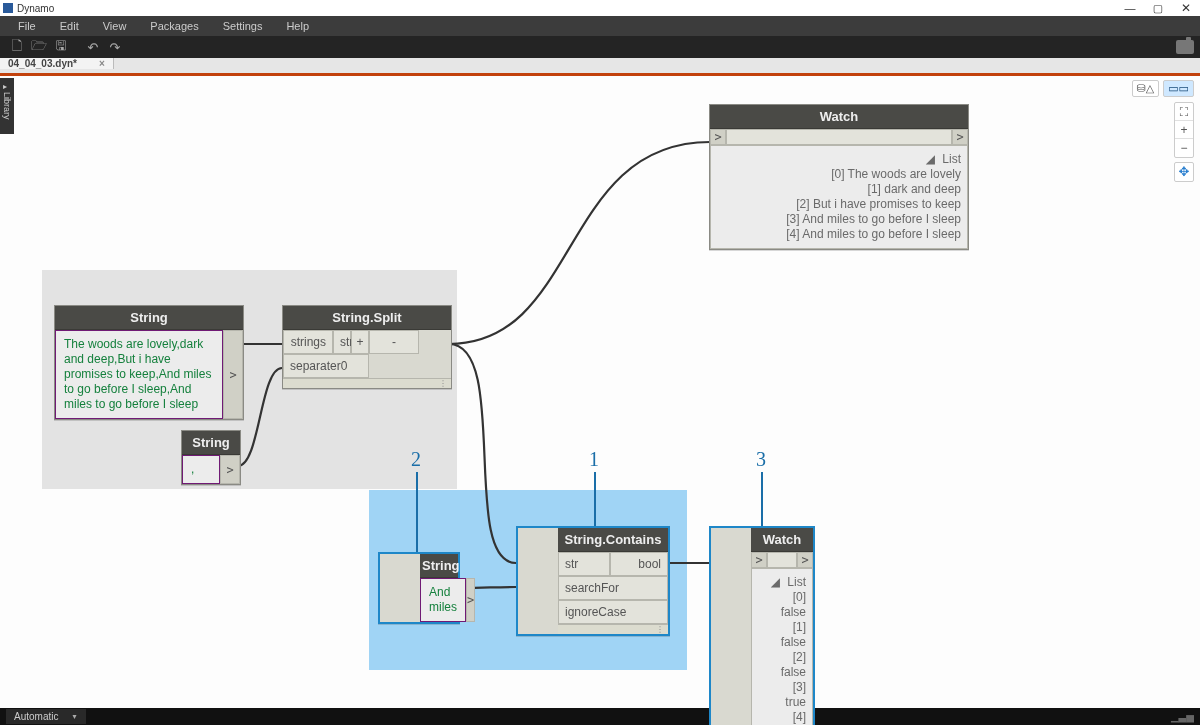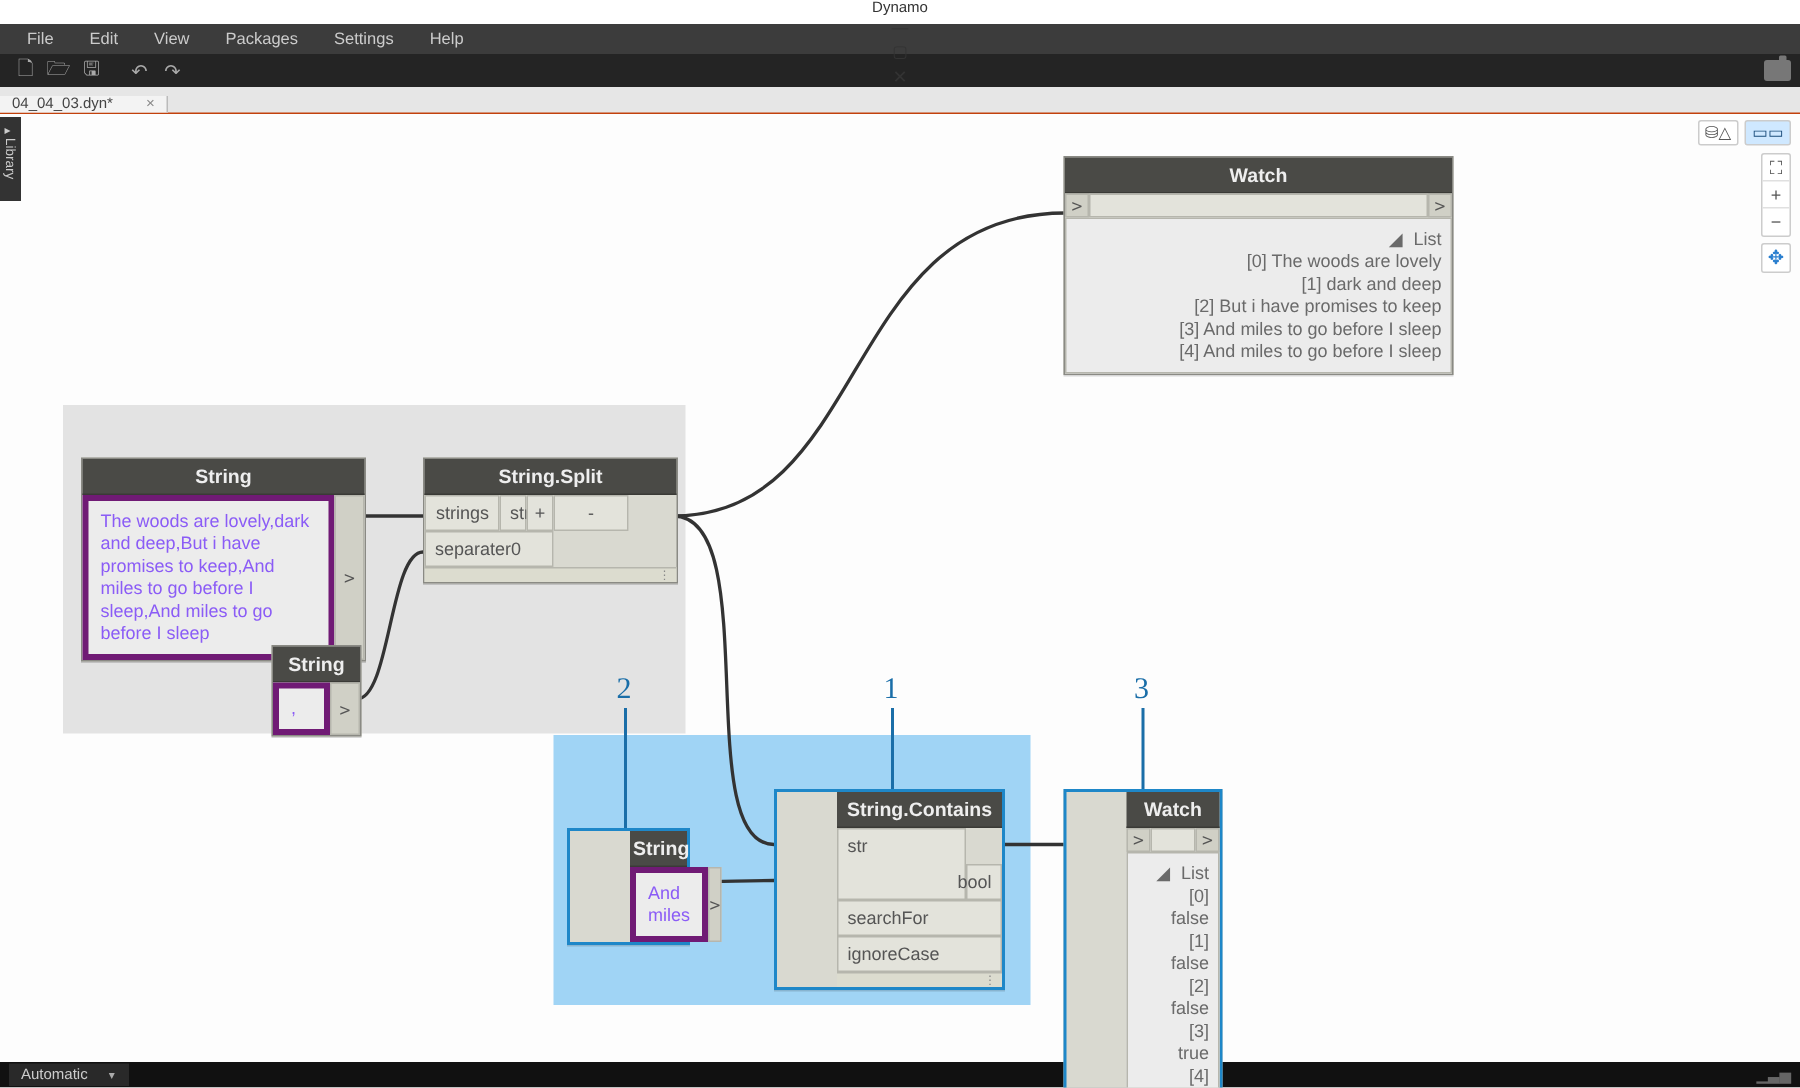--- a/index.html
+++ b/index.html
@@ -1,38 +1,38 @@
 <!DOCTYPE html>
 <html><head>
 <meta charset="utf-8">
 <style>
   * { box-sizing: border-box; margin: 0; padding: 0; font-family: "Segoe UI", Arial, sans-serif; }
   html, body { width: 1200px; height: 725px; overflow: hidden; background:#fff; }
 
   
-  .titlebar { height: 16px; background:#fff; display:flex; align-items:center; font-size:10px; color:#333;flex-direction:column; }
+  .titlebar { height: 16px; background:#fff; display:flex; align-items:center; font-size:10px; color:#333; }
   .titlebar .logo { width:10px; height:10px; background:#2a5a9a; margin:0 4px 0 3px; }
   .titlebar .spacer { flex:1; }
   .winbtn { width:28px; text-align:center; font-size:11px; line-height:16px; color:#333; }
   .winbtn.close { font-size:12px; }
 
   
   .menubar { height:20px; background:#3c3c3c; display:flex; align-items:center; padding-left:6px; }
   .menubar .item { color:#ccc; font-size:11px; padding:0 12px; line-height:20px; }
 
   
   .toolbar { height:22px; background:#242424; display:flex; align-items:center; padding:0 6px; }
   .toolbar .btn { width:22px; height:18px; display:flex; align-items:center; justify-content:center; color:#aaa; font-size:13px; }
   .toolbar .sep { width:10px; }
   .toolbar .spacer { flex:1; }
   .toolbar .camera { width:18px; height:14px; background:#777; border-radius:2px; position:relative; }
   .toolbar .camera::before { content:""; position:absolute; top:-3px; right:3px; width:5px; height:3px; background:#777; border-radius:1px 1px 0 0; }
 
   
-  .tabstrip { height:18px; background:#e6e6e6; border-bottom:1px solid #c2410c; display:flex; align-items:flex-end; }
+  .tabstrip { height:18px; background:#e6e6e6; border-bottom:3px solid #c2410c; display:flex; align-items:flex-start;font-weight:bold; }
   .tab { background:#f3f3f3; border-right:1px solid #bbb; padding:0 8px; display:flex; align-items:center; font-size:10px; color:#444; gap:22px; }
   .tab .x { color:#888; font-size:10px; }
 
   
   .workspace { position:relative; width:1200px; height:632px; background:#fdfdfd; }
 
   
   .library-tab { position:absolute; left:0; top:2px; width:14px; height:56px; background:#333; color:#ccc; font-size:9px; writing-mode:vertical-rl; text-align:center; display:flex; align-items:center; justify-content:center; }
   .library-tab .arrow { position:absolute; top:4px; left:3px; font-size:8px; color:#ccc; writing-mode:horizontal-tb; }
 
@@ -51,21 +51,21 @@
 
   
   .node { position:absolute; border:1px solid #8a8a84; background:#d9d9d0; font-size:12px; box-shadow:0 1px 0 rgba(0,0,0,.15); }
   .node .head { background:#4a4a46; color:#eee; font-weight:600; text-align:center; font-size:13px; padding:4px 2px; border-bottom:1px solid #3a3a36; }
   .node.sel { border:2px solid #1e87c8;padding-left:40px; }
   .node.sel .head { background:#4a4a46; }
   .node .row { display:flex; align-items:stretch; }
   .node .row .cell { border:1px solid #b6b6ad; background:#e3e3db; padding:4px 6px; font-size:12px; color:#555; }
   .node .row .grow { flex:1; }
   .node .row .right { text-align:right; }
-  .node .textcell { border:4px solid #701a75; background:#ececec; padding:6px 8px; font-size:12px; color:#8b5cf6; line-height:15px; }
+  .node .textcell { border:1px solid #701a75; background:#ececec; padding:6px 8px; font-size:12px; color:#15803d; line-height:15px; }
   .node .portrow { display:flex; }
   .node .portrow .port { width:16px; background:#d0d0c6; border:1px solid #b6b6ad; text-align:center; font-family:monospace; font-size:12px; color:#555; display:flex; align-items:center; justify-content:center; }
   .node .portrow .content { flex:1; border:1px solid #b6b6ad; background:#e3e3db; padding:4px 6px; font-size:12px; color:#555; }
   .node .listbox { background:#ececec; border:1px solid #b6b6ad; padding:6px 6px 6px 8px; font-family:"Consolas",monospace; font-size:12px; color:#6a6a6a; line-height:15px;text-align:right; }
   .node .listbox .tri { color:#6a6a6a; }
   .node .footer-strip { height:10px; background:#dcdccf; border-top:1px solid #b6b6ad; text-align:right; padding-right:4px; font-size:8px; color:#888; }
 
   
   .splitgrid { display:grid; grid-template-columns: 50px 18px 18px 50px; }
   .splitgrid .c { border:1px solid #b6b6ad; background:#e3e3db; padding:4px 4px; font-size:12px; color:#555; text-align:center; }
@@ -220,21 +220,21 @@
     <div class="portrow">
       <div class="textcell grow" style="width:60px;">And miles</div>
       <div class="port" style="width:20px;">&gt;</div>
     </div>
   </div>
 
   <div class="node sel" style="left:516px; top:450px; width:154px;">
     <div class="head">String.Contains</div>
     <div class="row">
       <div class="cell grow">str</div>
-      <div class="cell right" style="width:24px; display:flex; align-items:center; justify-content:flex-end;margin-top:24px;">bool</div>
+      <div class="cell right" style="width:58px; display:flex; align-items:center; justify-content:flex-end;">bool</div>
     </div>
     <div class="row">
         <div class="cell grow">searchFor</div>
       </div>
     <div class="row">
         <div class="cell grow">ignoreCase</div>
       </div>
     <div class="footer-strip">⋮</div>
   </div>
 

